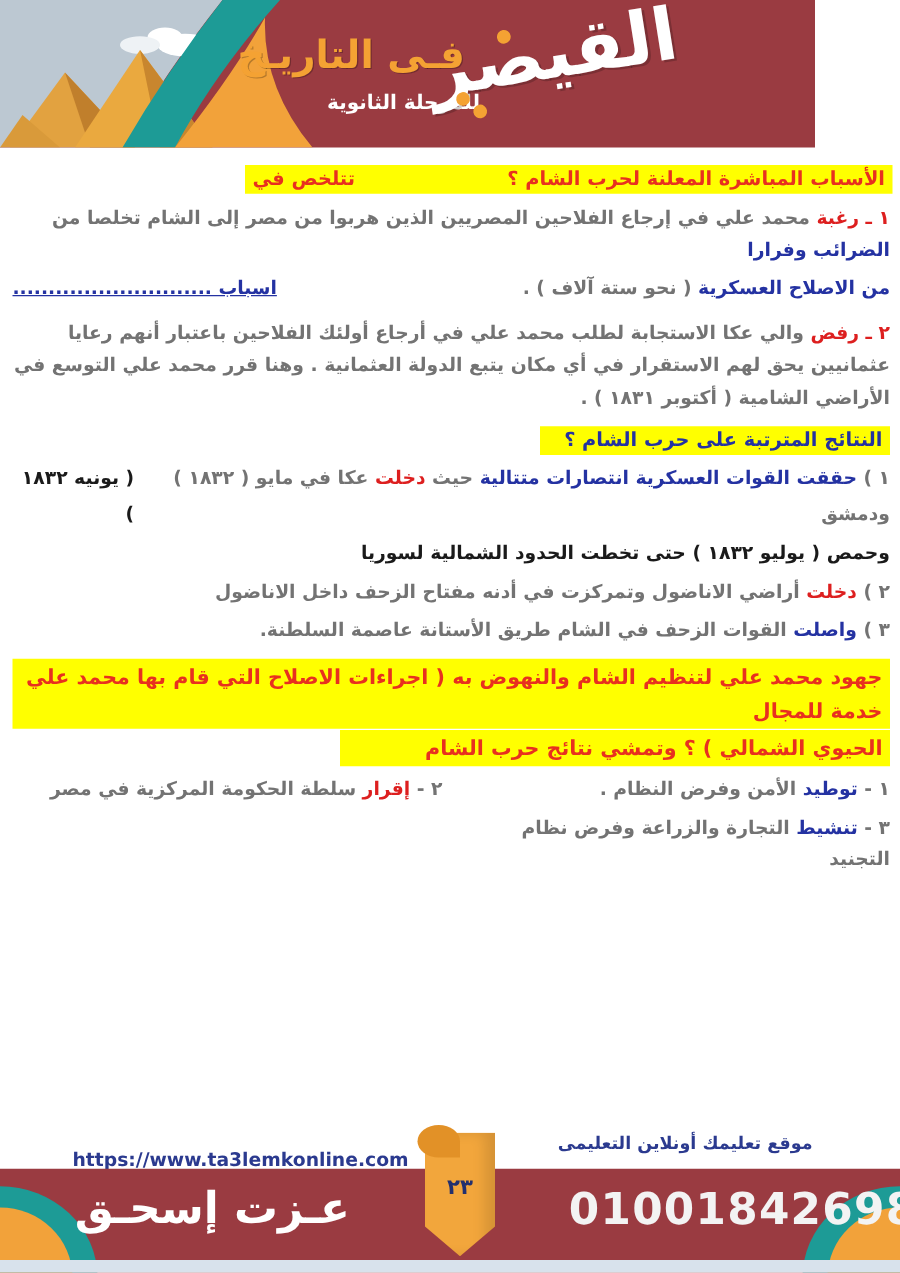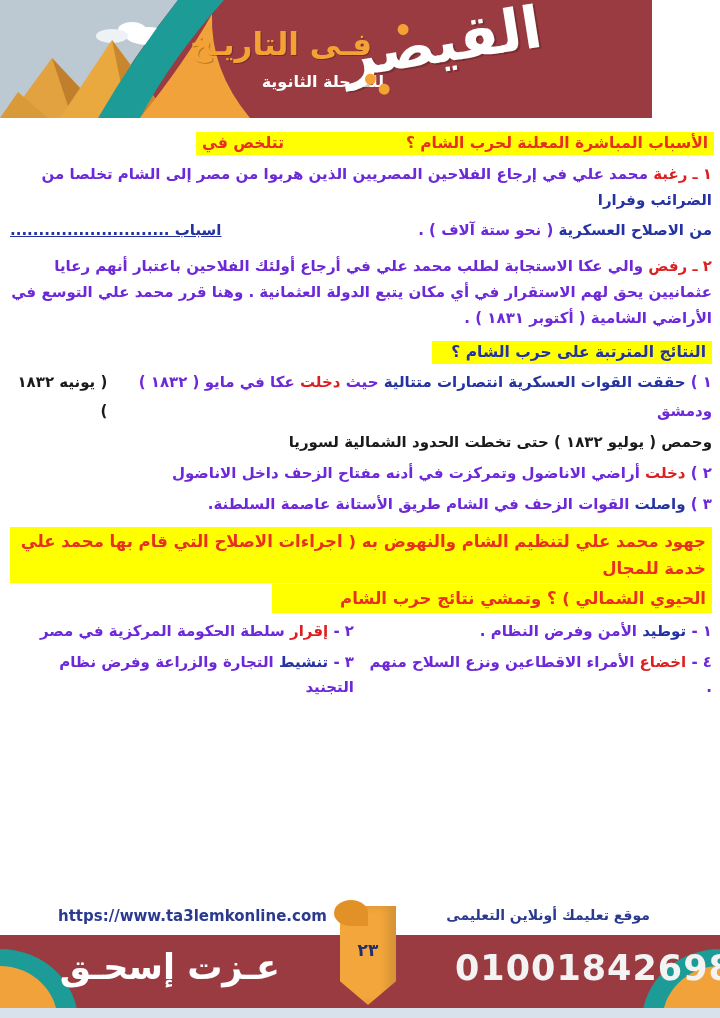--- a/index.html
+++ b/index.html
@@ -10,38 +10,38 @@
   .hdr svg{position:absolute;top:0;left:0;}
   .hdr-title{position:absolute;top:26px;right:280px;color:#f4a233;font-size:31px;font-weight:bold;
              letter-spacing:1px;text-shadow:1px 1px 0 rgba(0,0,0,.25);direction:rtl;}
   .hdr-sub{position:absolute;top:72px;right:268px;color:#ffffff;font-size:16px;font-weight:bold;direction:rtl;}
   .logo{position:absolute;top:8px;right:110px;color:#ffffff;font-size:58px;font-weight:bold;
         transform:rotate(-9deg);direction:rtl;text-shadow:2px 2px 0 rgba(0,0,0,.2);}
   .logo .dot{position:absolute;width:11px;height:11px;border-radius:50%;background:#f4a233;}
   
   .content{position:absolute;top:132px;right:6px;left:8px;direction:rtl;text-align:right;
            font-weight:bold;font-size:15px;color:#1a1a1a;}
-  .c-k{color:#6d28d9}.c-r{color:#dd1f1f}.c-b{color:#2432a2}
+  .c-k{color:#737373}.c-r{color:#dd1f1f}.c-b{color:#2432a2}
   .ybar{background:#ffff00;display:flex;justify-content:space-between;align-items:center;
         padding:1px 6px;font-size:15.5px;line-height:21px;}
   .ybar.red{color:#e8301f}.ybar.blue{color:#2432a2}
   .barwrapA{display:flex;justify-content:flex-start;}
   .p{line-height:26px;margin:6px 2px 4px 2px;}
   .line-split{display:flex;justify-content:space-between;line-height:26px;margin:0 2px;}
   .ybar-B{width:268px;margin:10px 2px 4px auto;display:block;}
   .bitem{line-height:29px;margin:2px 2px;}
   .bigbar{background:#ffff00;color:#e8301f;font-size:16.5px;line-height:27px;padding:1px 6px;
           margin:8px 2px 0 2px;}
   .bigbar2{background:#ffff00;color:#e8301f;font-size:16.5px;line-height:27px;padding:1px 6px;
            width:428px;margin:1px 2px 6px auto;display:block;}
   .grid{display:grid;grid-template-columns:1fr 1fr;column-gap:14px;row-gap:6px;margin:6px 2px;
         line-height:25px;}
   
   .ftr{position:absolute;left:0;bottom:0;width:720px;height:123px;background:#ffffff;}
-  .ftr-url{position:absolute;top:12px;left:58px;color:#2b3a8f;font-weight:bold;font-size:15px;}
+  .ftr-url{position:absolute;top:24px;left:58px;color:#2b3a8f;font-weight:bold;font-size:15px;}
   .ftr-site{position:absolute;top:12px;right:70px;color:#2b3a8f;font-weight:bold;font-size:14px;direction:rtl;}
   .band{position:absolute;top:40px;left:0;width:720px;height:87px;background:#9a3b41;overflow:hidden;}
   .band .name{position:absolute;top:12px;right:440px;color:#ffffff;font-size:35px;font-weight:bold;direction:rtl;letter-spacing:2px;}
   .band .phone{position:absolute;top:13px;left:455px;color:#f3f3f3;font-size:35px;font-weight:bold;letter-spacing:1px;font-family:"DejaVu Sans",sans-serif;}
   .corner{position:absolute;bottom:0;width:78px;height:73px;}
   .corner .teal{position:absolute;bottom:0;width:78px;height:73px;background:#1d9b96;}
   .corner .orange{position:absolute;bottom:0;width:58px;height:56px;background:#f2a23a;}
   .corner.L{left:0}.corner.R{right:0}
   .corner.L .teal{left:0;border-top-right-radius:100% 100%;}
   .corner.L .orange{left:0;border-top-right-radius:100% 100%;}
@@ -127,21 +127,20 @@
     <div class="bitem">وحمص ( يوليو ١٨٣٢ ) حتى تخطت الحدود الشمالية لسوريا</div>
     <div class="bitem"><span class="c-k">٢ ) </span><span class="c-r">دخلت </span><span class="c-k">أراضي الاناضول وتمركزت في أدنه مفتاح الزحف داخل الاناضول</span></div>
     <div class="bitem"><span class="c-k">٣ ) </span><span class="c-b">واصلت </span><span class="c-k">القوات الزحف في الشام طريق الأستانة عاصمة السلطنة.</span></div>
 
     <div class="bigbar">جهود محمد علي لتنظيم الشام والنهوض به ( اجراءات الاصلاح  التي قام بها محمد علي خدمة للمجال</div>
     <div class="bigbar2">الحيوي الشمالي ) ؟   وتمشي نتائج حرب الشام</div>
 
     <div class="grid">
       <div><span class="c-k">١ - </span><span class="c-b">توطيد </span><span class="c-k">الأمن وفرض النظام .</span></div>
       <div><span class="c-k">٢ - </span><span class="c-r">إقرار </span><span class="c-k">سلطة الحكومة المركزية في مصر</span></div>
-      <div><span class="c-k">٤ - </span><span class="c-r">اخضاع </span><span class="c-k">الأمراء الاقطاعين ونزع السلاح منهم .</span></div>
       <div><span class="c-k">٣ - </span><span class="c-b">تنشيط </span><span class="c-k">التجارة والزراعة وفرض نظام التجنيد</span></div>
     </div>
   </div>
 
   <div class="ftr">
     <div class="ftr-url">https://www.ta3lemkonline.com</div>
     <div class="ftr-site">موقع تعليمك أونلاين التعليمى</div>
 
     <div class="band">
       <div class="corner L">

